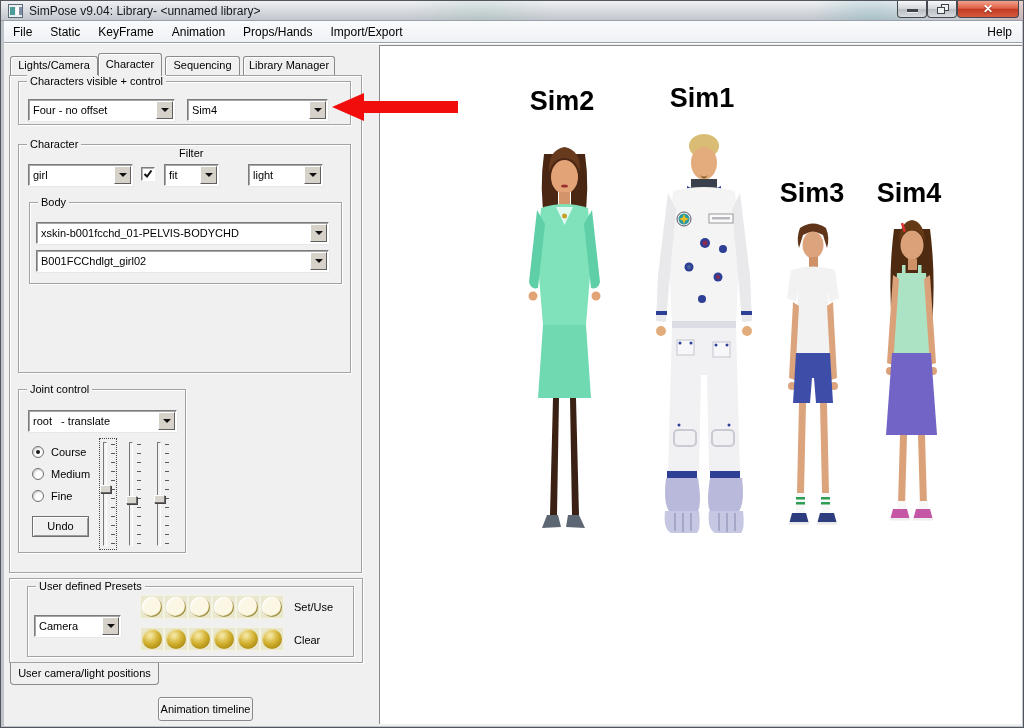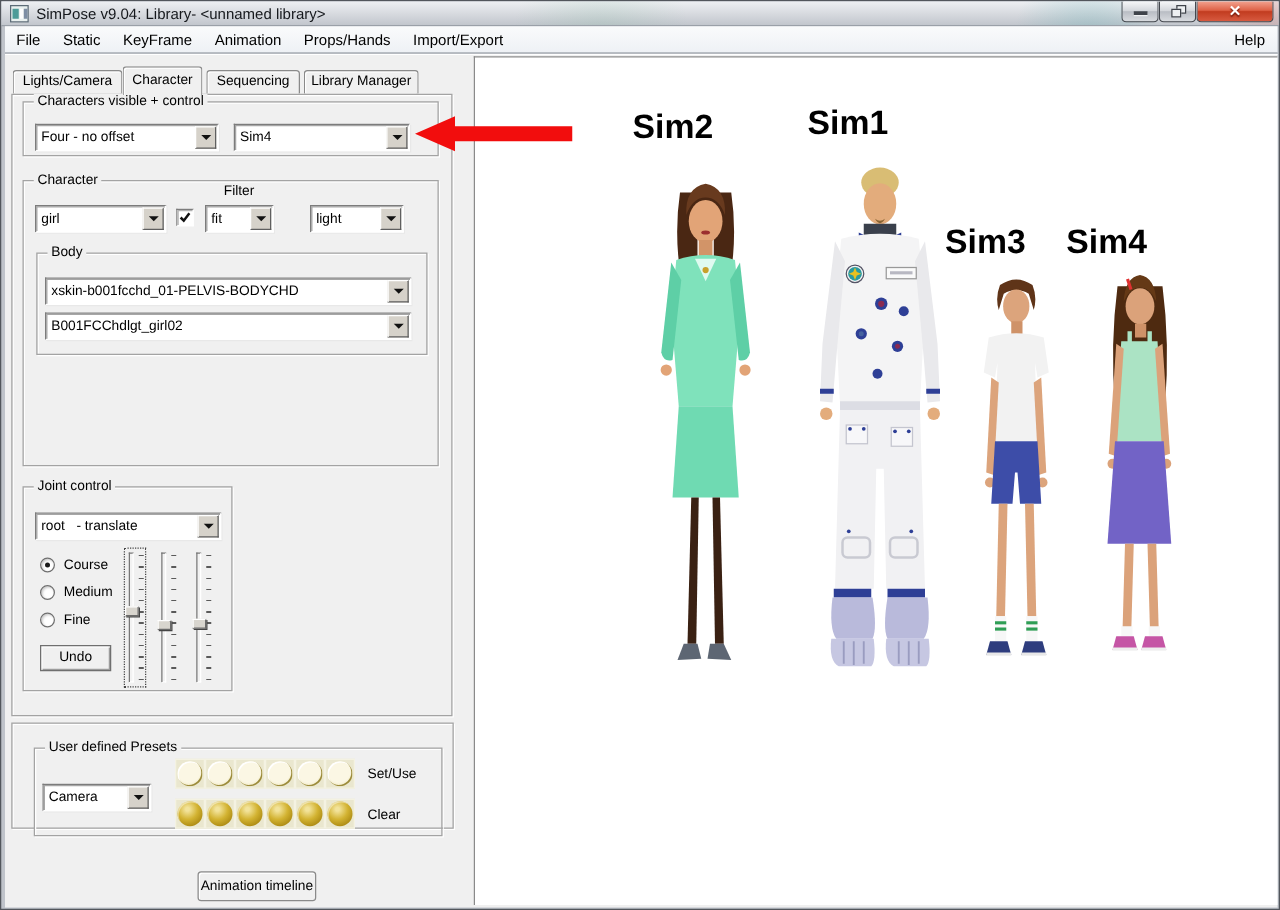--- a/index.html
+++ b/index.html
@@ -45,21 +45,21 @@
   .menu-item { padding:3px 9px; cursor:default; }
   .menu-help { margin-left:auto; padding:20px 10px; }
 
   
   .content { position:absolute; left:3px; top:42px; width:1018px; height:683px;
     background:#f0f0f0; box-shadow:inset 0 1px 0 #ffffff; }
 
   
   .canvas { position:absolute; left:375px; top:2px; width:643px; height:679px;
     background:#ffffff; border-left:1px solid #8a8a8a; border-top:1px solid #8a8a8a; }
-  .simlabel { position:absolute; width:112px; font-size:27px;
+  .simlabel { position:absolute; width:112px; text-align:center; font-size:27px;
     font-weight:800; letter-spacing:0; color:#000; }
 
   
   .tab { position:absolute; background:#f0f0f0; border:1px solid #8a8a8a; border-bottom:none;
     border-radius:3px 3px 0 0; text-align:center; font-size:11px; line-height:17px;
     box-shadow:inset 1px 1px 0 #ffffff; }
   .tab-active { z-index:2; font-weight:400; line-height:21px; }
   .tabpage { position:absolute; background:#f0f0f0; border:1px solid #a3a3a3;
     box-shadow:1px 1px 0 #ffffff, inset 1px 1px 0 #ffffff; }
 
@@ -264,21 +264,21 @@
         <div class="slider-thumb" style="top:52%;"></div>
       </div>
       <div class="slider" style="left:135px; top:49px;">
         <div class="slider-track"></div>
         <div class="slider-ticks"></div>
         <div class="slider-thumb" style="top:51%;"></div>
       </div>
     </div>
 
     <div class="tabpage" style="left:5px; top:535px; width:354px; height:85px;">
-      <div class="groupbox" style="left:17px; top:7px; width:327px; height:71px; border-color:#a3a3a3;margin-top:12px;">
+      <div class="groupbox" style="left:17px; top:7px; width:327px; height:71px; border-color:#a3a3a3;">
         <span class="grouplabel" style="background:#f0f0f0;">User defined Presets</span>
         <div class="combo" style="left:6px; top:28px; width:87px;">
           <span class="combo-text">Camera</span>
           <span class="combo-btn">
               <span class="combo-arrow"></span>
             </span>
         </div>
 
         <div class="preset-row" style="left:112px; top:8px;">
           <div class="preset-cell">
@@ -319,20 +319,21 @@
           <div class="preset-cell">
               <div class="dot dot-gold"></div>
             </div>
         </div>
 
         <span class="label" style="left:266px; top:14px;">Set/Use</span>
         <span class="label" style="left:266px; top:47px;">Clear</span>
       </div>
     </div>
 
+    <div class="btab btab-selected" style="left:6px; top:620px; width:149px; height:22px;">User camera/light positions</div>
     <div class="btab btab-raised" style="left:154px; top:616px; width:95px; height:24px;">Animation timeline</div>
 
     <svg class="arrow-svg" style="left:328px; top:49px;" width="126" height="30" viewBox="0 0 126 30">
       <polygon points="0,15 32,1 32,9 126,9 126,21 32,21 32,29" fill="#f20d0d"></polygon>
     </svg>
 
     <div class="canvas">
 
       <div class="simlabel" style="left:126px; top:40px;">Sim2</div>
       <div class="simlabel" style="left:266px; top:37px;">Sim1</div>

